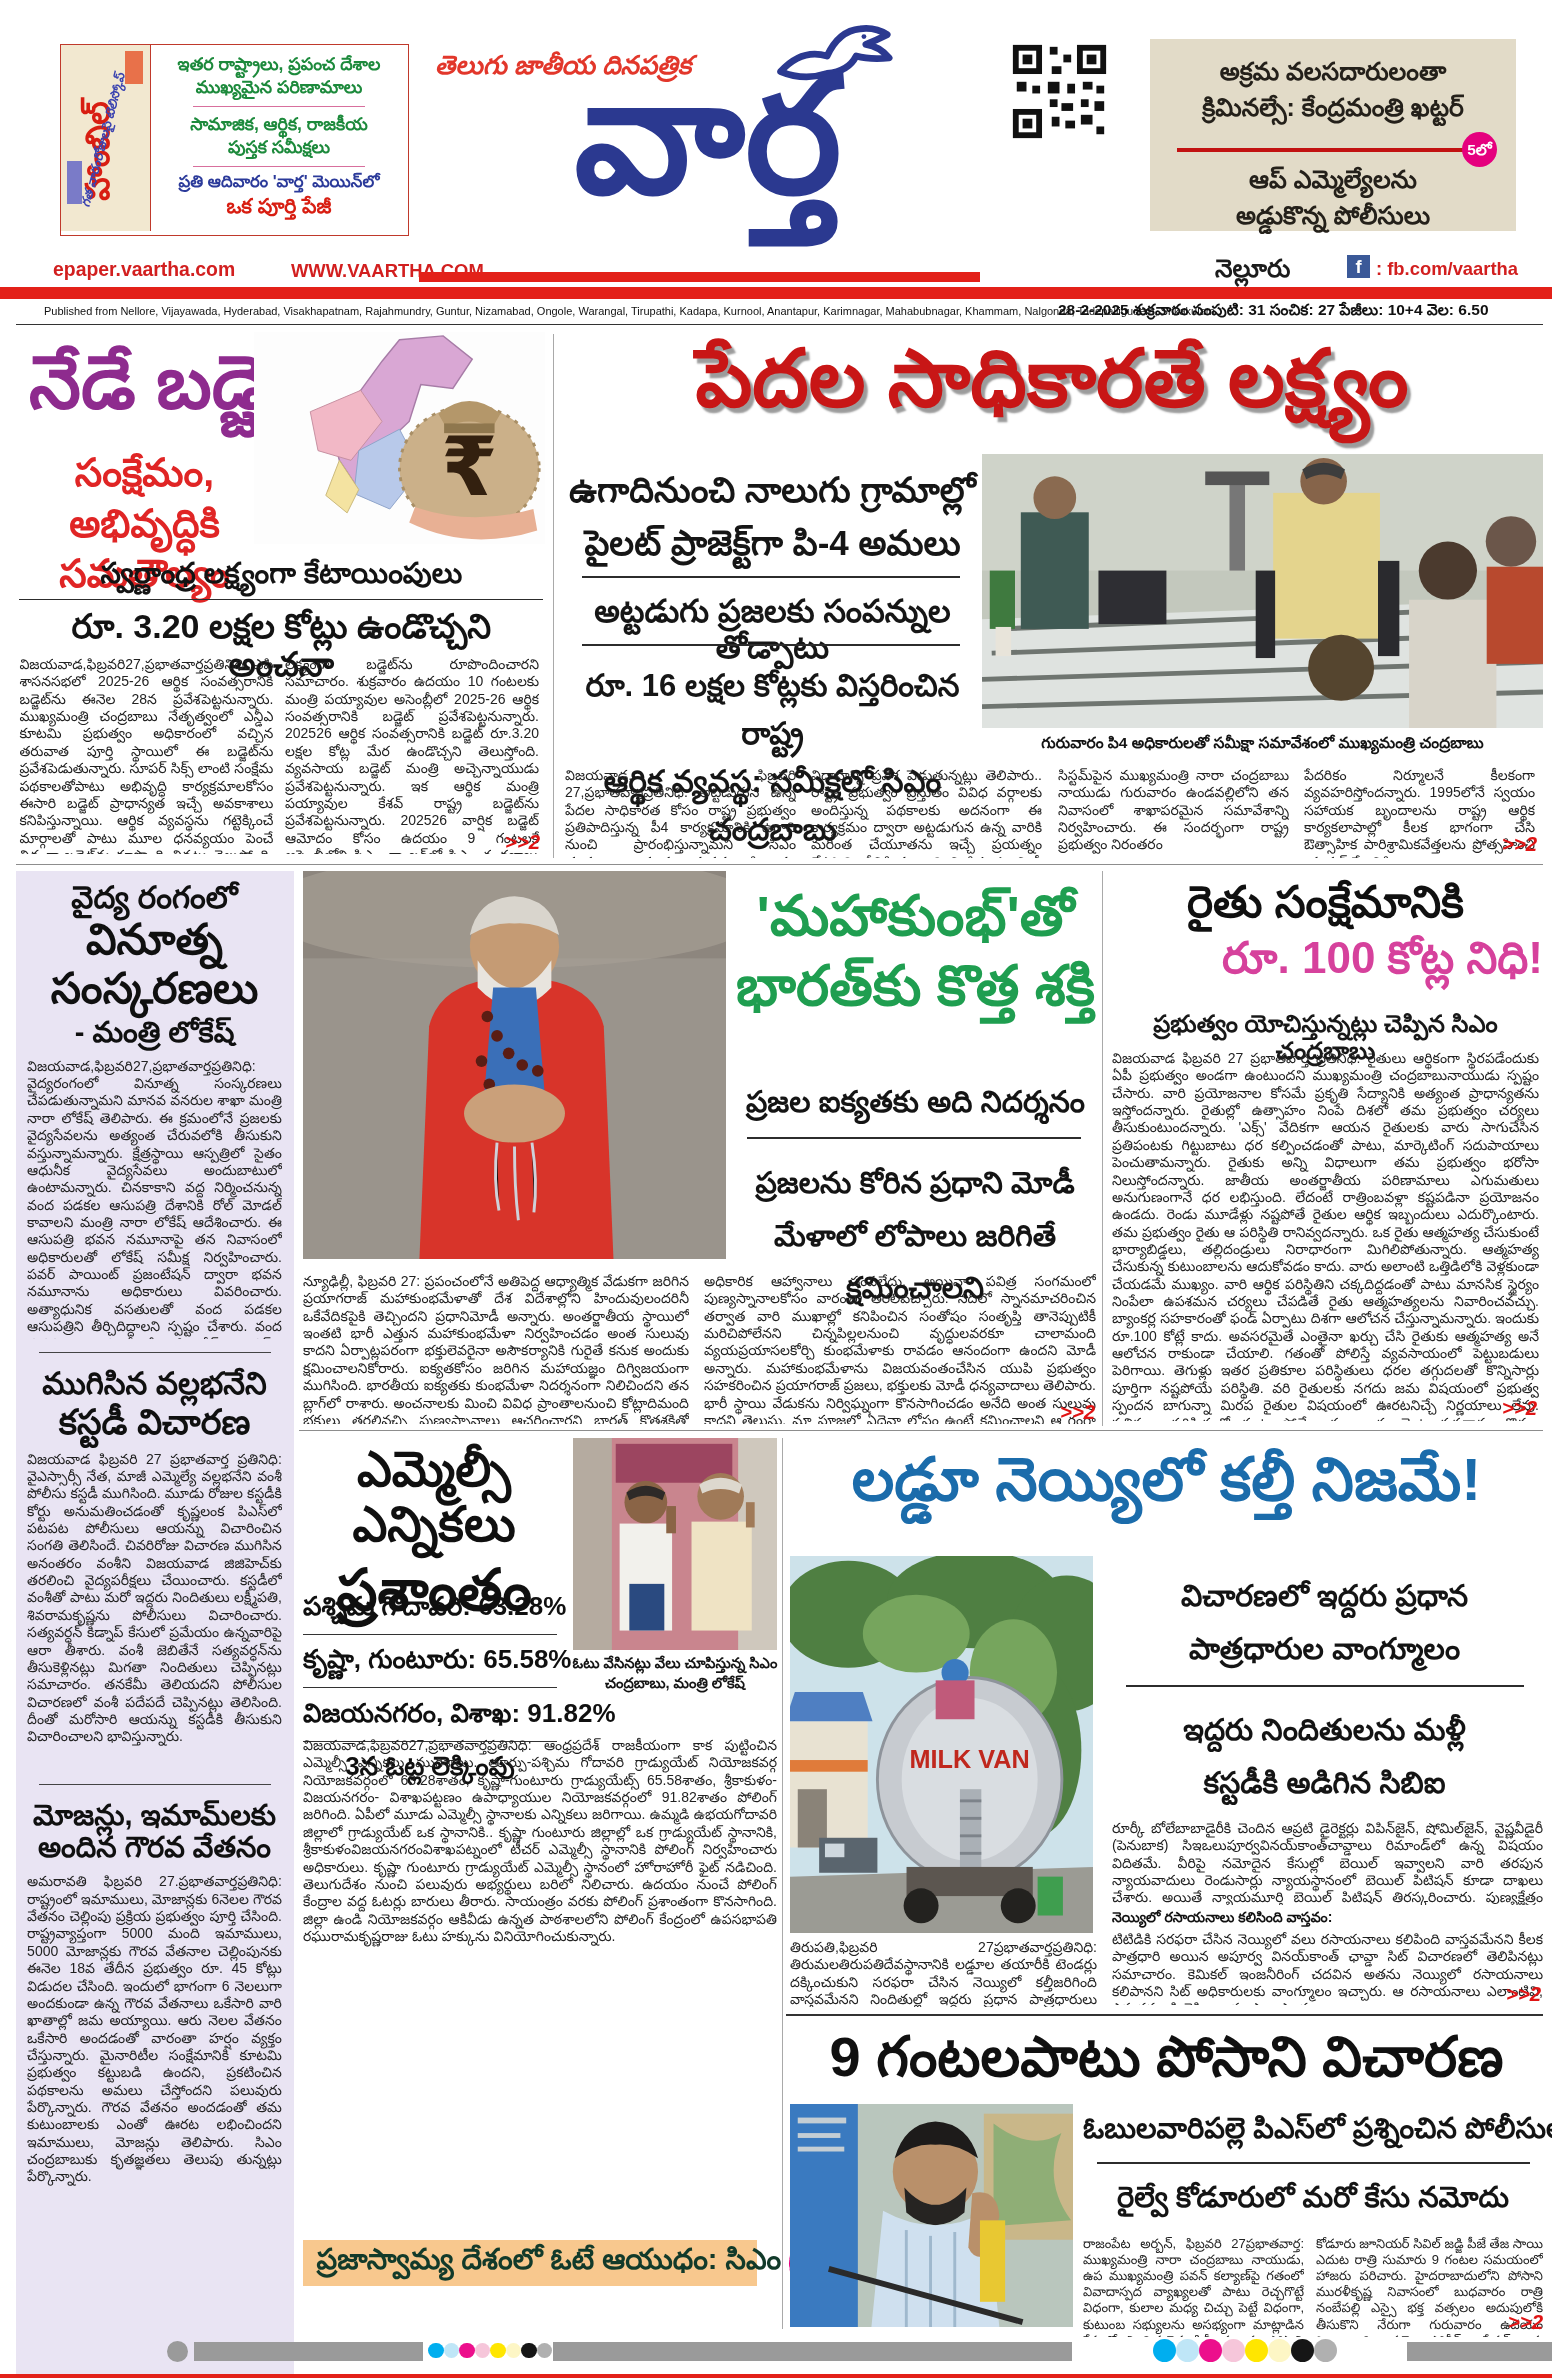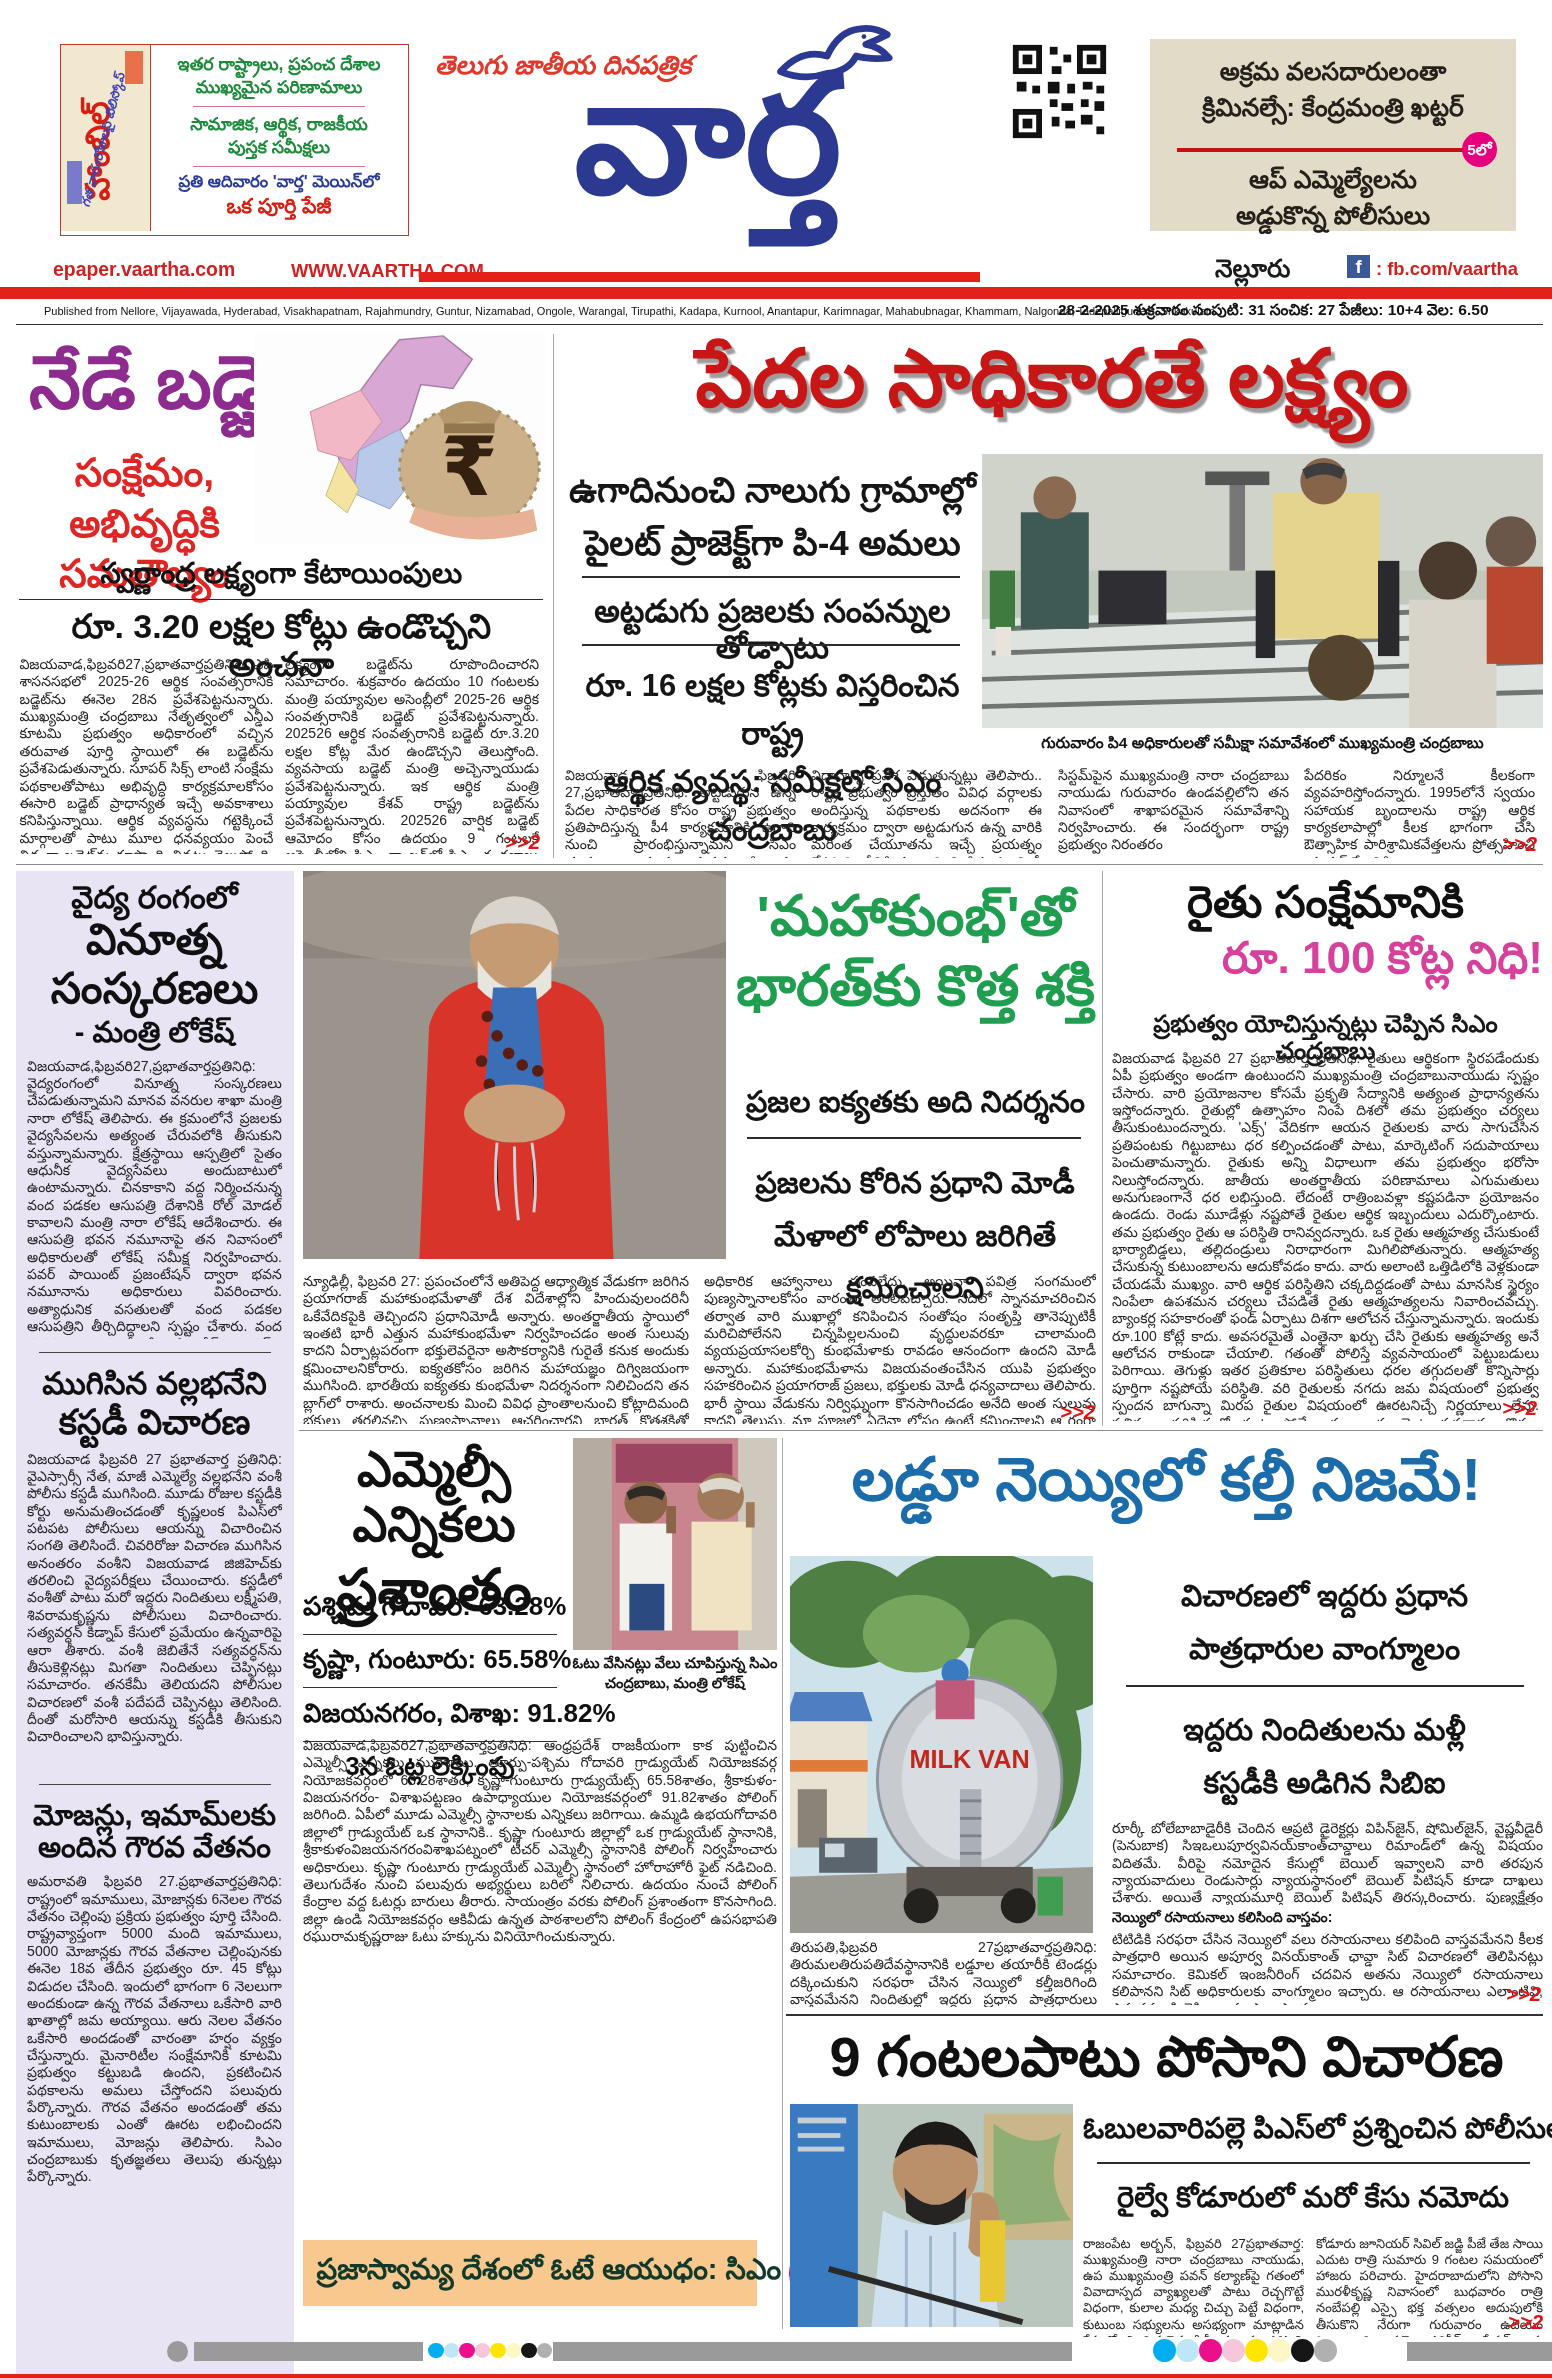--- a/index.html
+++ b/index.html
@@ -296,21 +296,21 @@
       <rect x="58" y="150" width="36" height="48" fill="#2a4a80"></rect>
     </svg>
     <div class="abs" style="left:303px;top:1591px;width:254px;">
       <div class="statline nowrap">పశ్చిమ గోదావరి: 63.28%</div>
       <div class="statline nowrap">కృష్ణా, గుంటూరు: 65.58%</div>
       <div class="statline nowrap">విజయనగరం, విశాఖ: 91.82%</div>
       <div class="ctr" style="font-size:26px;font-weight:bold;color:#101010;margin-top:7.8px;">3న ఓట్ల లెక్కింపు</div>
     </div>
     <div class="abs ctr caption" style="left:569px;top:1655px;width:212px;font-size:14.6px;">ఓటు వేసినట్లు వేలు చూపిస్తున్న సిఎం చంద్రబాబు, మంత్రి లోకేష్</div>
     <div class="abs jst clip body-txt" style="left:303px;top:1737px;width:474px;height:493px;">విజయవాడ,ఫిబ్రవరి27,ప్రభాతవార్తప్రతినిధి: ఆంధ్రప్రదేశ్ రాజకీయంగా కాక పుట్టించిన ఎమ్మెల్సీ ఎన్నికలు ముగిశాయి. తూర్పు-పశ్చిమ గోదావరి గ్రాడ్యుయేట్ నియోజకవర్గ నియోజకవర్గంలో 63.28శాతం, కృష్ణా-గుంటూరు గ్రాడ్యుయేట్స్ 65.58శాతం, శ్రీకాకుళం-విజయనగరం- విశాఖపట్టణం ఉపాధ్యాయుల నియోజకవర్గంలో 91.82శాతం పోలింగ్ జరిగింది. ఏపీలో మూడు ఎమ్మెల్సీ స్థానాలకు ఎన్నికలు జరిగాయి. ఉమ్మడి ఉభయగోదావరి జిల్లాలో గ్రాడ్యుయేట్ ఒక స్థానానికి.. కృష్ణా గుంటూరు జిల్లాల్లో ఒక గ్రాడ్యుయేట్ స్థానానికి, శ్రీకాకుళంవిజయనగరంవిశాఖపట్నంలో టీచర్ ఎమ్మెల్సీ స్థానానికి పోలింగ్ నిర్వహించారు అధికారులు. కృష్ణా గుంటూరు గ్రాడ్యుయేట్ ఎమ్మెల్సీ స్థానంలో హోరాహోరీ ఫైట్ నడిచింది. తెలుగుదేశం నుంచి పలువురు అభ్యర్థులు బరిలో నిలిచారు. ఉదయం నుంచే పోలింగ్ కేంద్రాల వద్ద ఓటర్లు బారులు తీరారు. సాయంత్రం వరకు పోలింగ్ ప్రశాంతంగా కొనసాగింది. జిల్లా ఉండి నియోజకవర్గం ఆకివీడు ఉన్నత పాఠశాలలోని పోలింగ్ కేంద్రంలో ఉపసభాపతి రఘురామకృష్ణరాజు ఓటు హక్కును వినియోగించుకున్నారు.</div>
-    <div class="abs" style="left:303px;top:2240px;width:454px;height:66px;background:#f8c88e;display:flex;align-items:center;">
+    <div class="abs" style="left:303px;top:2240px;width:454px;height:46px;background:#f8c88e;display:flex;align-items:center;">
       <div class="nowrap" style="font-size:29px;font-weight:bold;color:#123a2a;padding-left:13.6px;">ప్రజాస్వామ్య దేశంలో ఓటే ఆయుధం: సిఎం</div>
       <div class="badge" style="width:43px;height:43px;font-size:17.5px;line-height:43px;margin-left:7.8px;">2లో</div>
     </div>
   </div>
   <div class="abs sep-v" style="left:782px;top:1438px;height:891px;"></div>
 
   <div>
     <div class="abs ctr hl nowrap" style="left:790px;top:1446px;width:753px;font-size:60px;color:#1b6cab;">లడ్డూ నెయ్యిలో కల్తీ నిజమే!</div>
     <svg class="abs" style="left:790px;top:1556px;" width="303" height="377" viewBox="0 0 312 388" preserveAspectRatio="none">
       <rect width="312" height="388" fill="#cde2ea"></rect>

